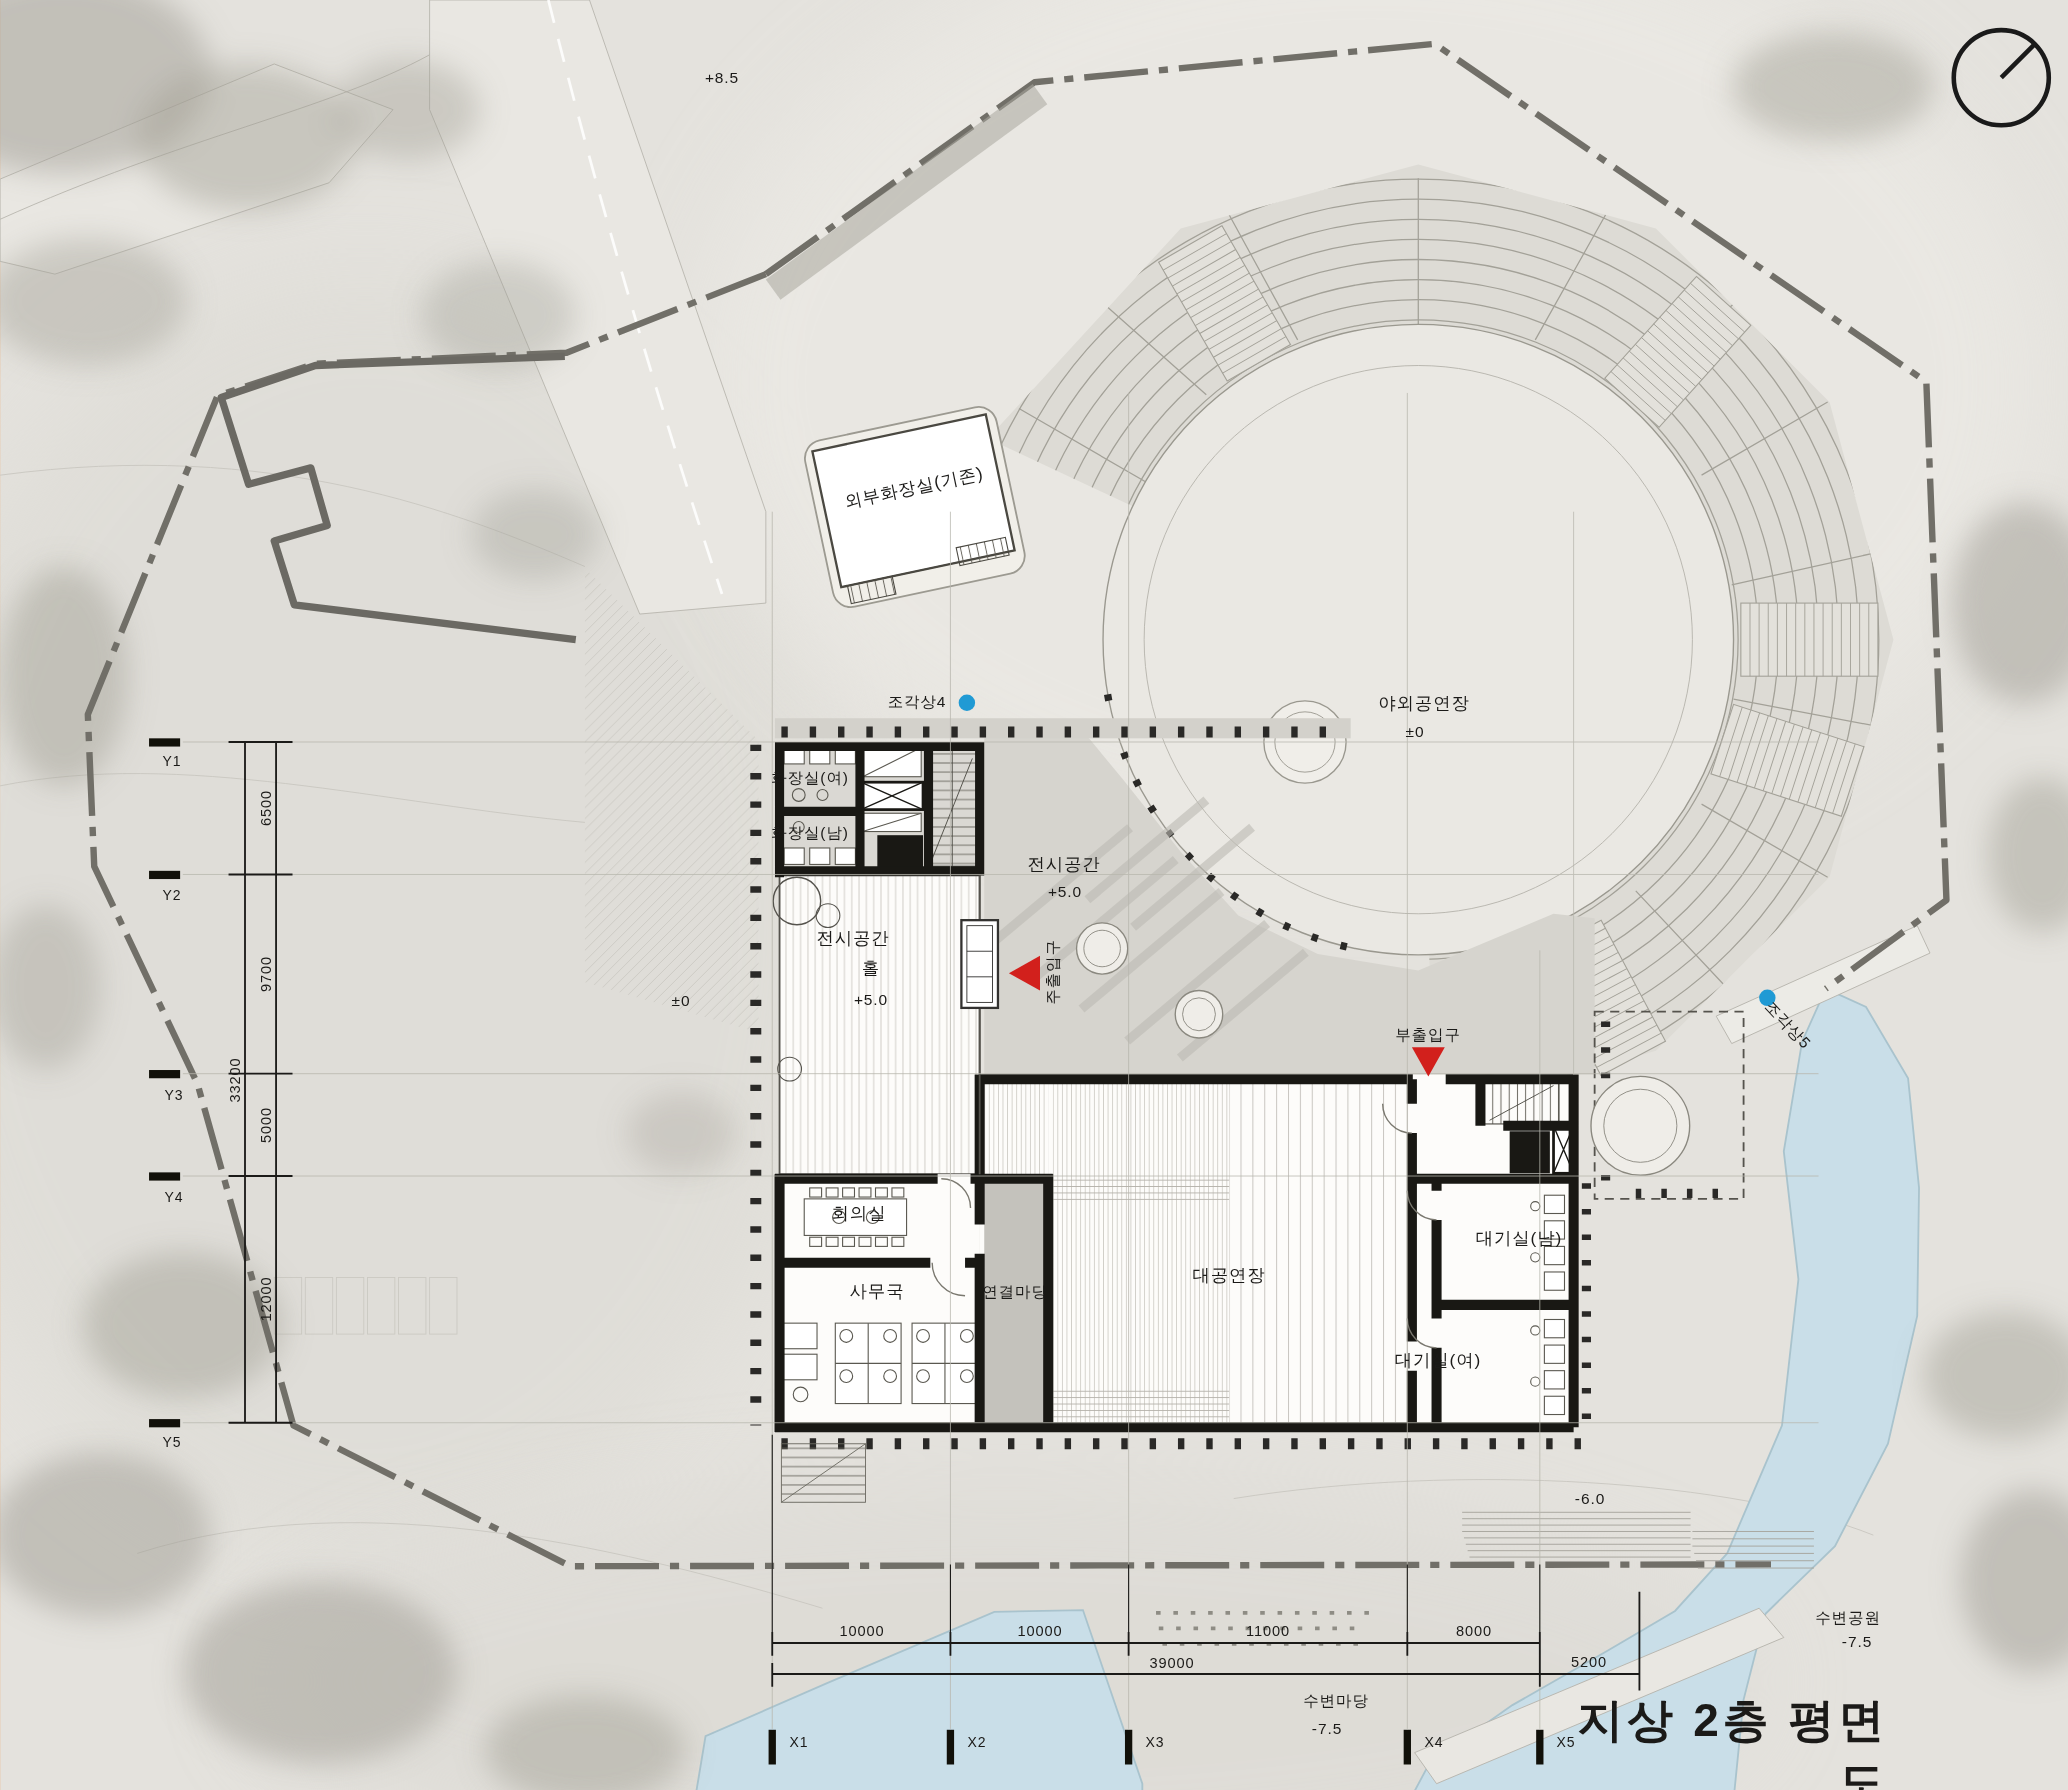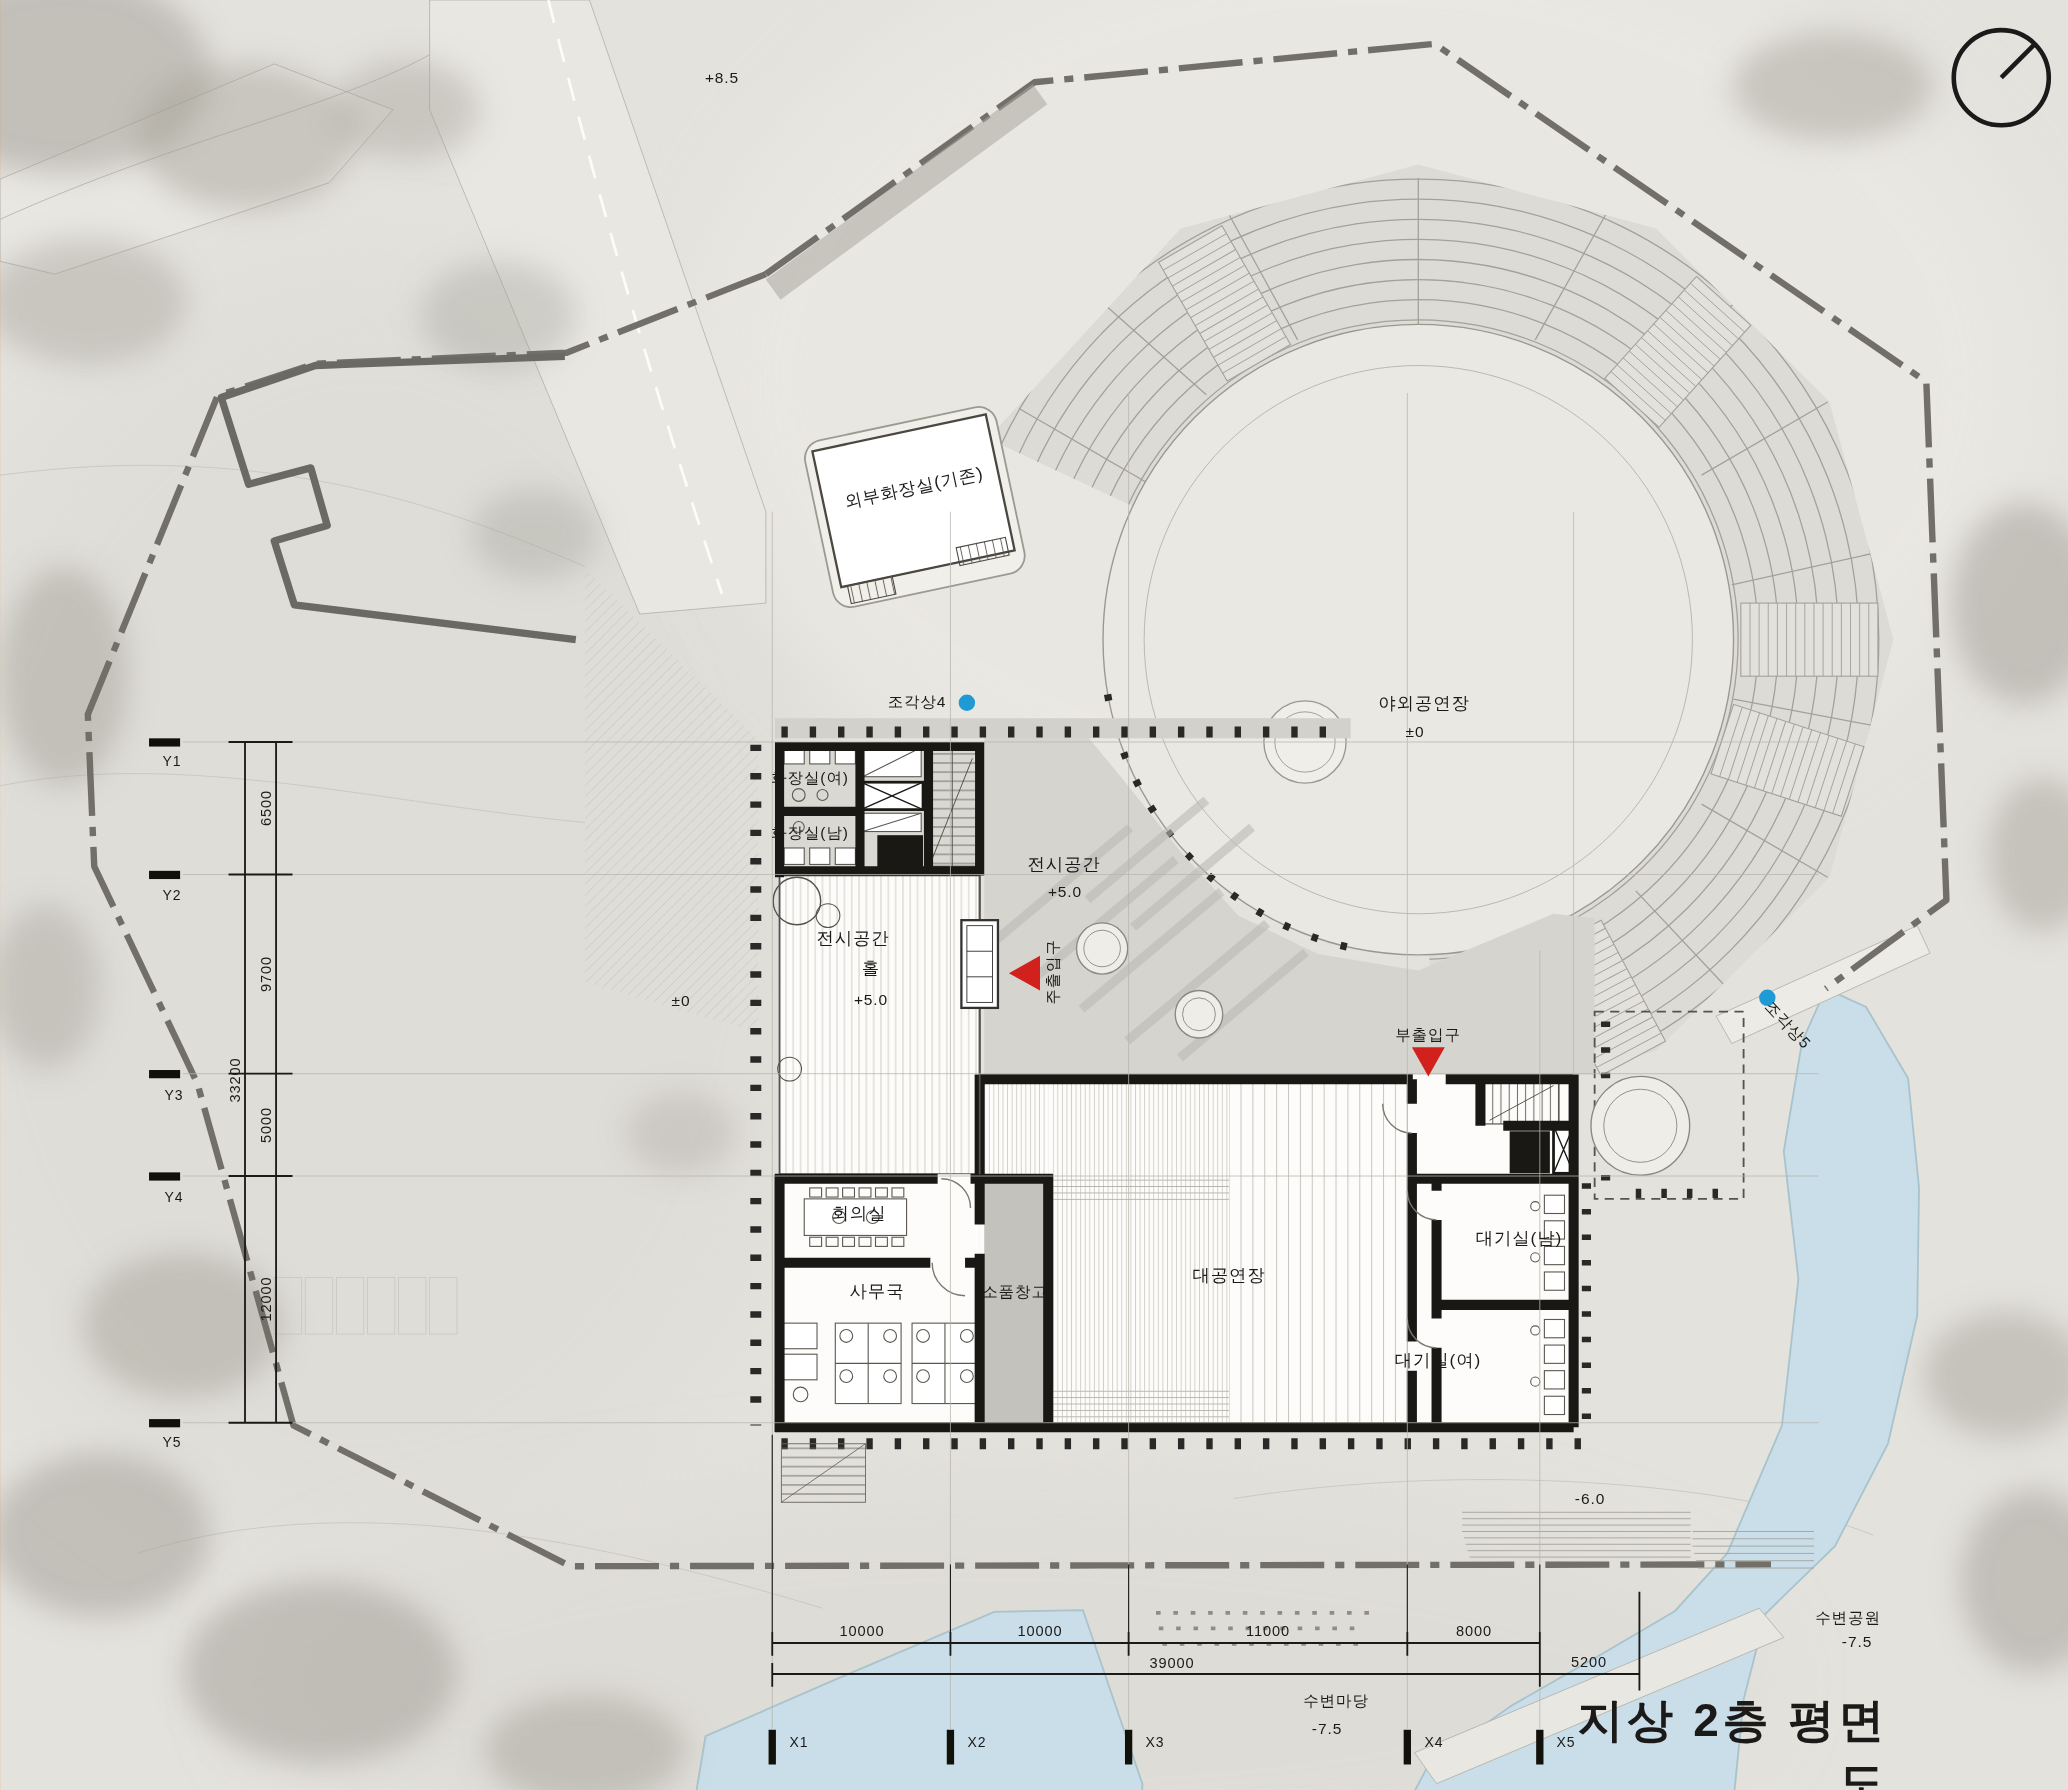--- a/index.html
+++ b/index.html
@@ -353,21 +353,21 @@
 <div class="lbl t17" style="left:1065px;top:892px;">+5.0</div>
 <div class="lbl t19" style="left:821px;top:939px;margin-left:32px;">전시공간</div>
 <div class="lbl t19" style="left:871px;top:969px;">홀</div>
 <div class="lbl t17" style="left:871px;top:1000px;">+5.0</div>
 <div class="lbl t17" style="left:681px;top:1001px;">±0</div>
 <div class="lbl t17" style="left:1053px;top:972px;transform:translate(-50%,-50%) rotate(-90deg);">주출입구</div>
 <div class="lbl t17" style="left:1428px;top:1035px;">부출입구</div>
 <div class="lbl t17" style="left:1788px;top:1025px;transform:translate(-50%,-50%) rotate(47deg);">조각상5</div>
 <div class="lbl t19" style="left:859px;top:1214px;">회의실</div>
 <div class="lbl t19" style="left:877px;top:1292px;">사무국</div>
-<div class="lbl t17" style="left:1015px;top:1292px;">소품창고</div>
+<div class="lbl t17" style="left:1015px;top:1292px;">연결마당</div>
 <div class="lbl t19" style="left:1229px;top:1276px;">대공연장</div>
 <div class="lbl t19" style="left:1503px;top:1239px;padding-left:32px;">대기실(남)</div>
 <div class="lbl t19" style="left:1438px;top:1361px;">대기실(여)</div>
 <div class="lbl t17" style="left:1590px;top:1499px;">-6.0</div>
 <div class="lbl t17" style="left:1336px;top:1701px;">수변마당</div>
 <div class="lbl t17" style="left:1327px;top:1729px;">-7.5</div>
 <div class="lbl t17" style="left:1848px;top:1618px;">수변공원</div>
 <div class="lbl t17" style="left:1857px;top:1642px;">-7.5</div>
 
 <div class="lbl t21" style="left:172px;top:761px;">Y1</div>

